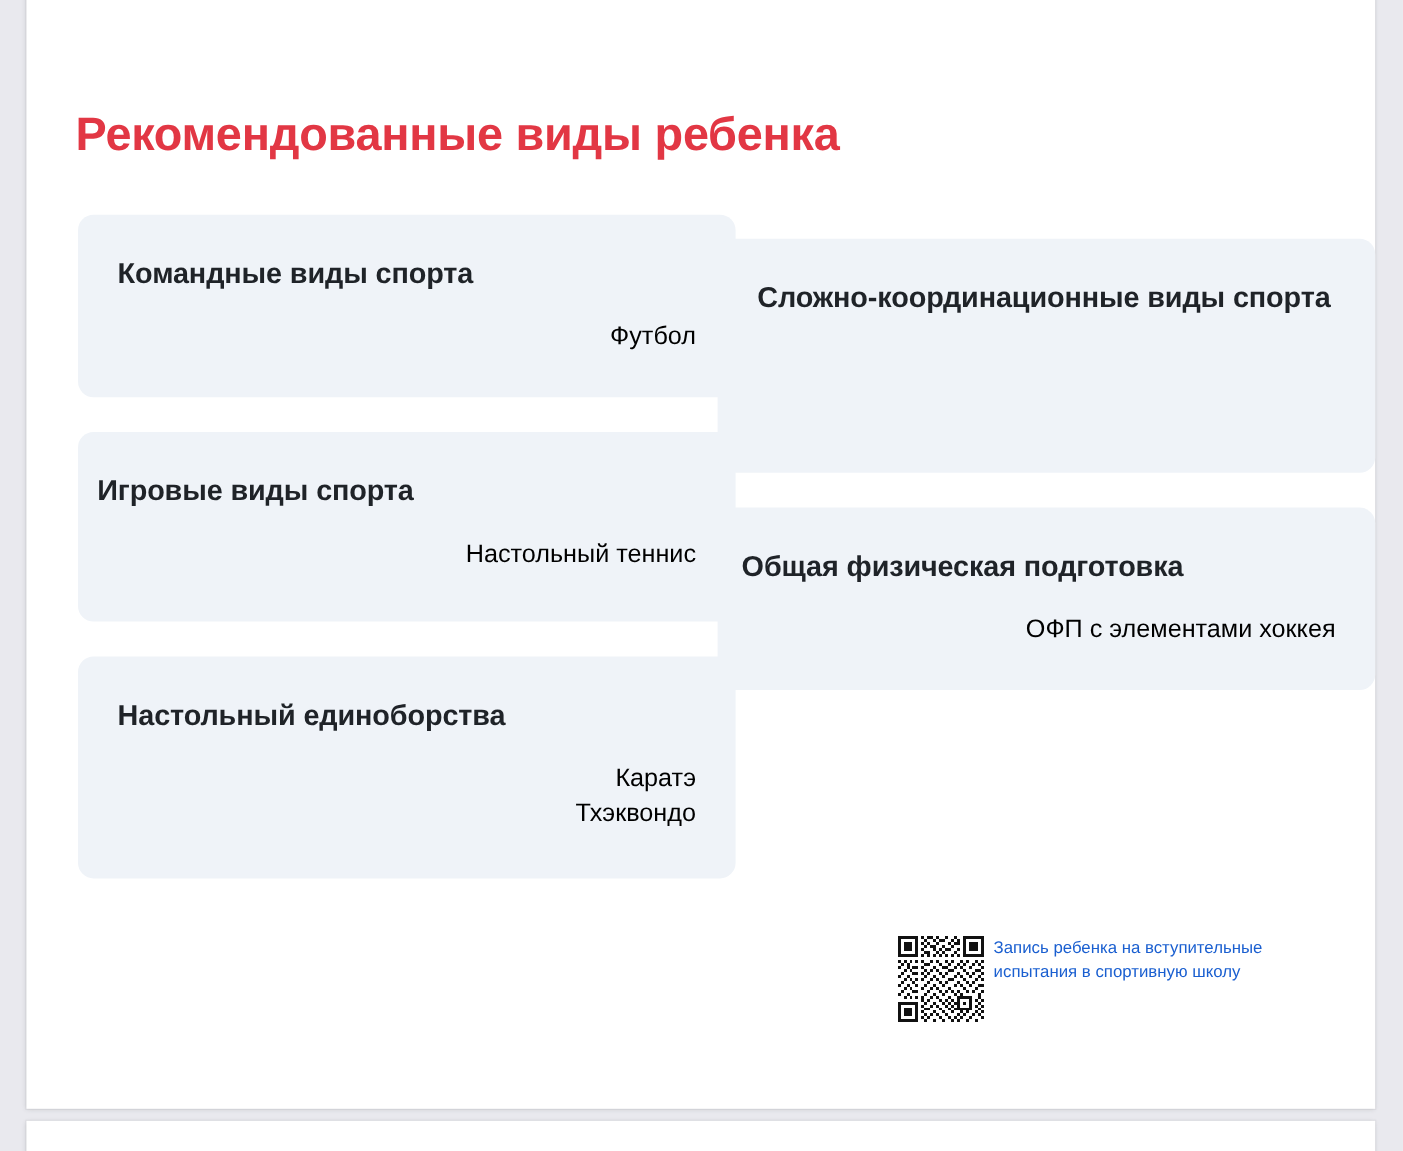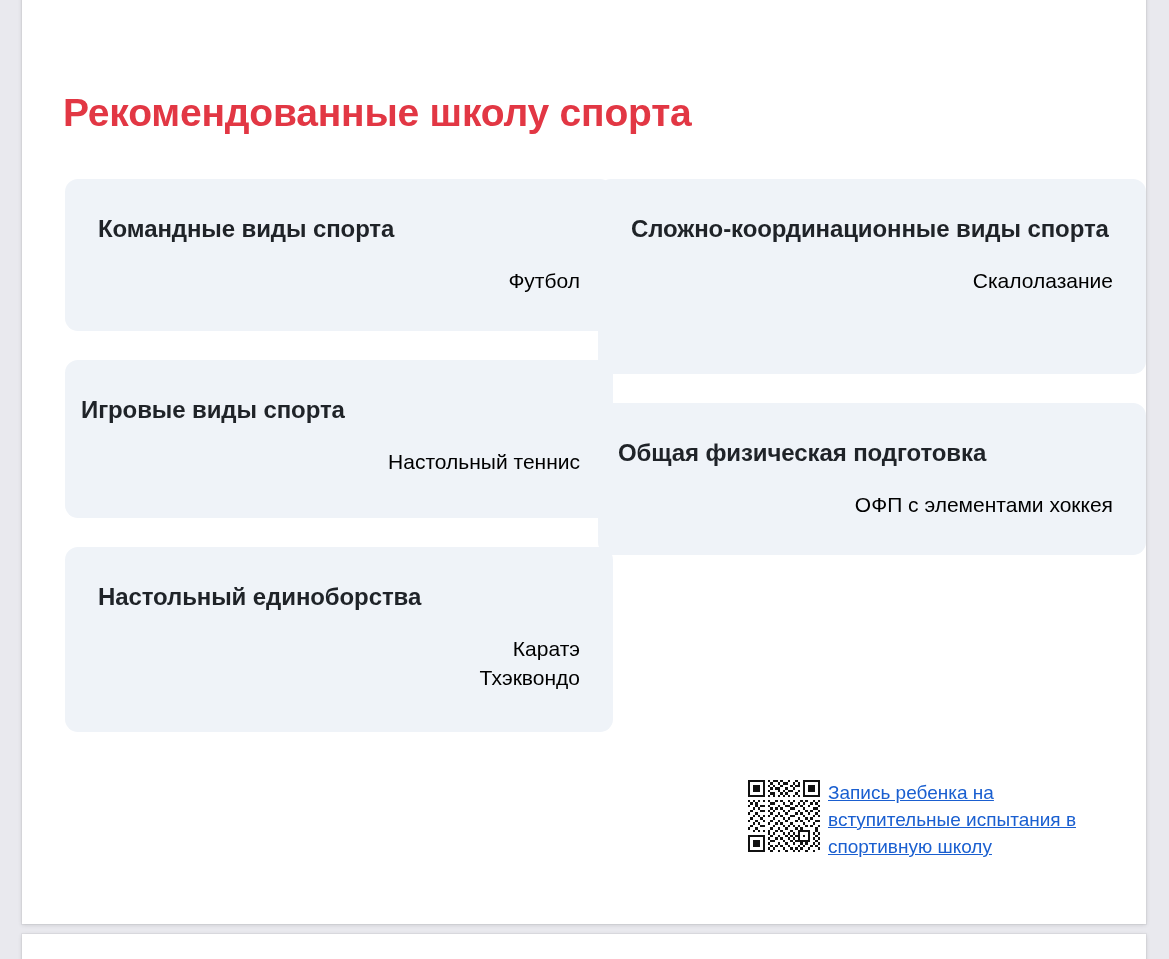--- a/index.html
+++ b/index.html
@@ -97,21 +97,21 @@
     line-height: 1.38;
     margin: 0;
     text-align: right;
   }
   .card-item { display: block; }
 
   
   #card-team      { min-height: 152px; }
   #card-game      { min-height: 158px; padding-left: 16px; }
   #card-martial   { min-height: 185px; }
-  #card-coord     { min-height: 195px; }
+  #card-coord     { min-height: 195px; margin-top: 20px; }
   #card-general   { min-height: 152px; padding-left: 20px; }
 
   
   #qr-block {
     position: absolute;
     left: 726px;
     top: 786px;
     display: flex;
     align-items: flex-start;
     gap: 8px;
@@ -120,39 +120,38 @@
   #qr-code {
     width: 72px;
     height: 72px;
     flex: 0 0 72px;
     background: #ffffff;
     position: relative;
   }
   #qr-code svg { display: block; }
 
   #qr-link {
-    font-size: 19px;
+    font-size: 14px;
     line-height: 1.42;
     color: #1a5fd0;
-    text-decoration: underline;
     text-underline-offset: 1px;
     width: 278px;
     display: block;
     cursor: pointer;
   }
 </style>
 </head>
 <body>
 
 <div id="viewer">
 
   <div class="page" id="page-1">
     <div class="slide-body">
 
-      <div class="slide-title">Рекомендованные школу спорта</div>
+      <div class="slide-title">Рекомендованные виды ребенка</div>
 
       <div class="col" id="col-left">
 
         <div class="card" id="card-team">
           <p class="card-title">Командные виды спорта</p>
           <div class="card-items">
             <span class="card-item">Футбол</span>
           </div>
         </div>
 
@@ -170,23 +169,20 @@
             <span class="card-item">Тхэквондо</span>
           </div>
         </div>
 
       </div>
 
       <div class="col" id="col-right">
 
         <div class="card" id="card-coord">
           <p class="card-title">Сложно-координационные виды спорта</p>
-          <div class="card-items">
-            <span class="card-item">Скалолазание</span>
-          </div>
         </div>
 
         <div class="card" id="card-general">
           <p class="card-title">Общая физическая подготовка</p>
           <div class="card-items">
             <span class="card-item">ОФП с элементами хоккея</span>
           </div>
         </div>
 
       </div>

